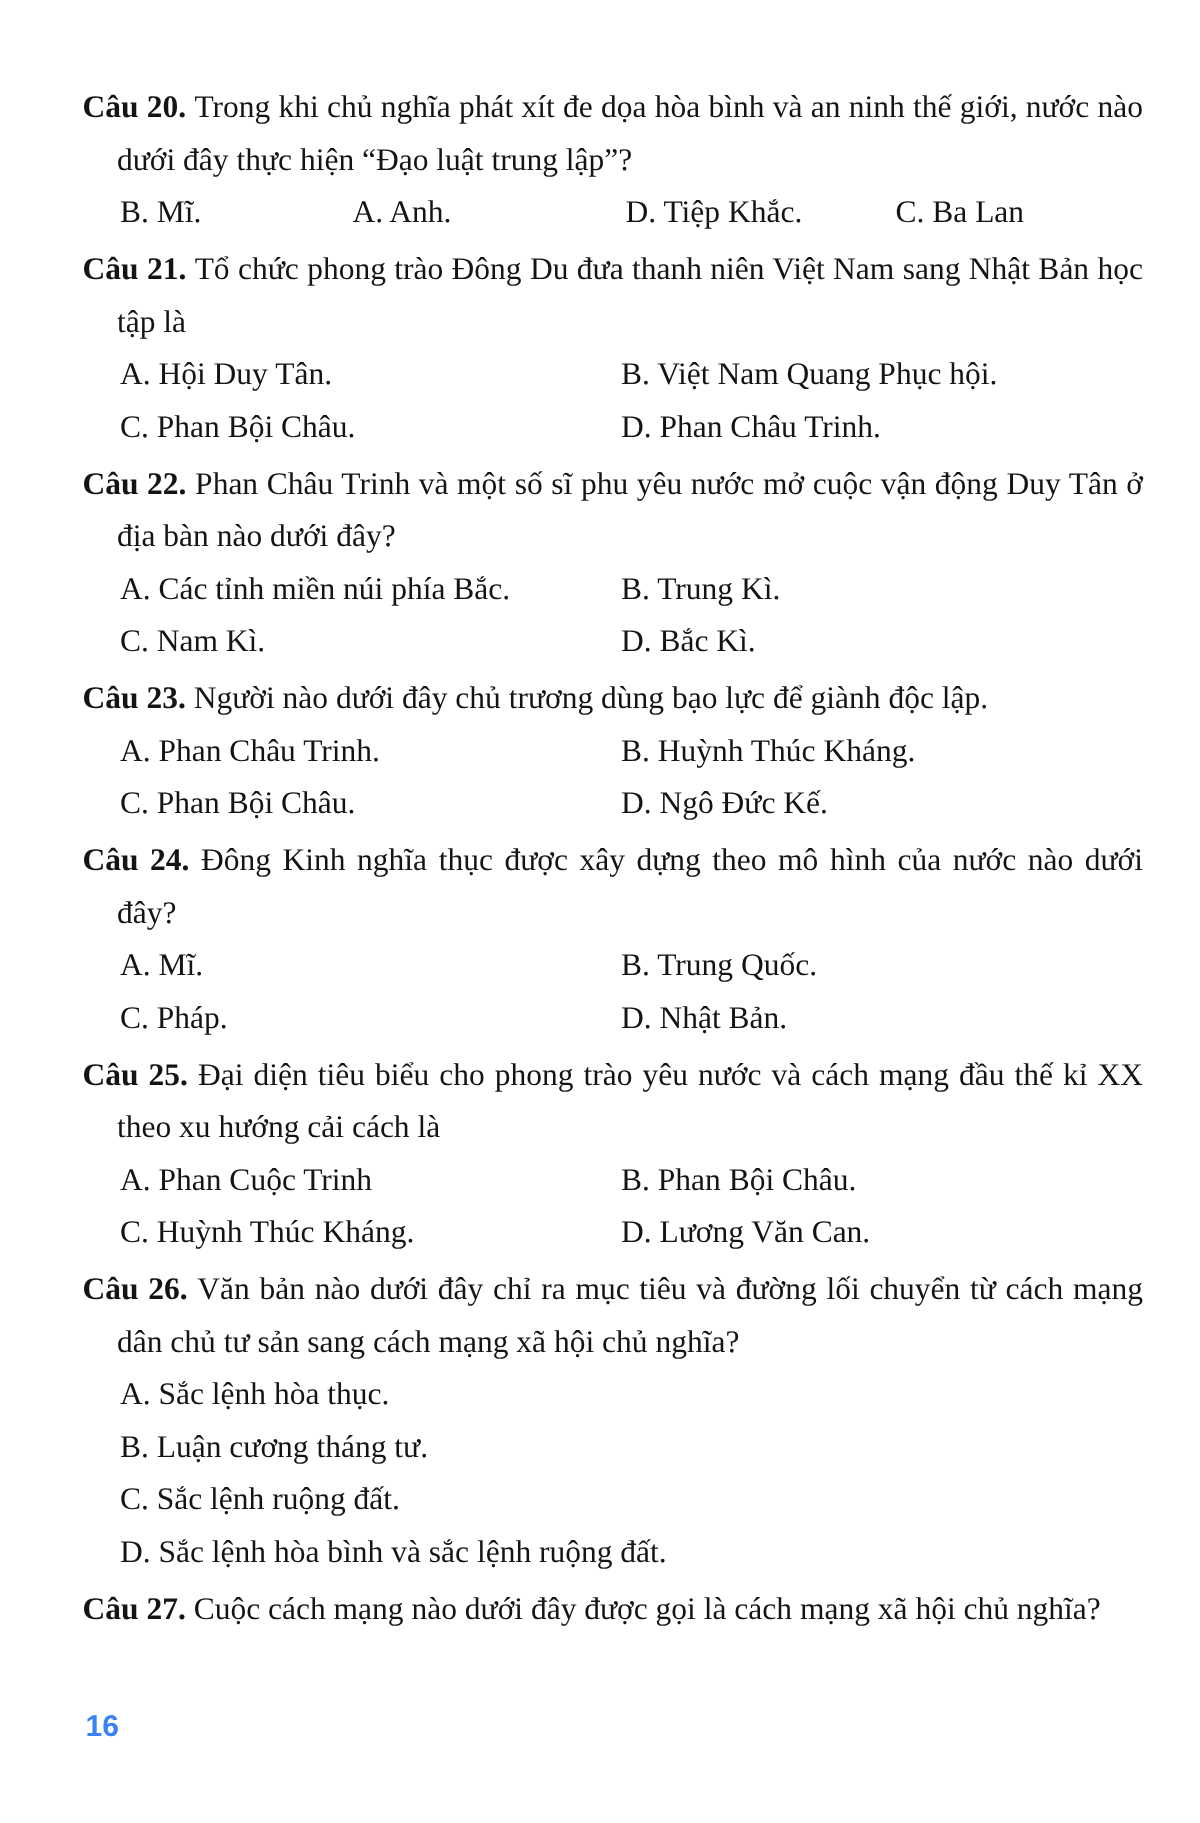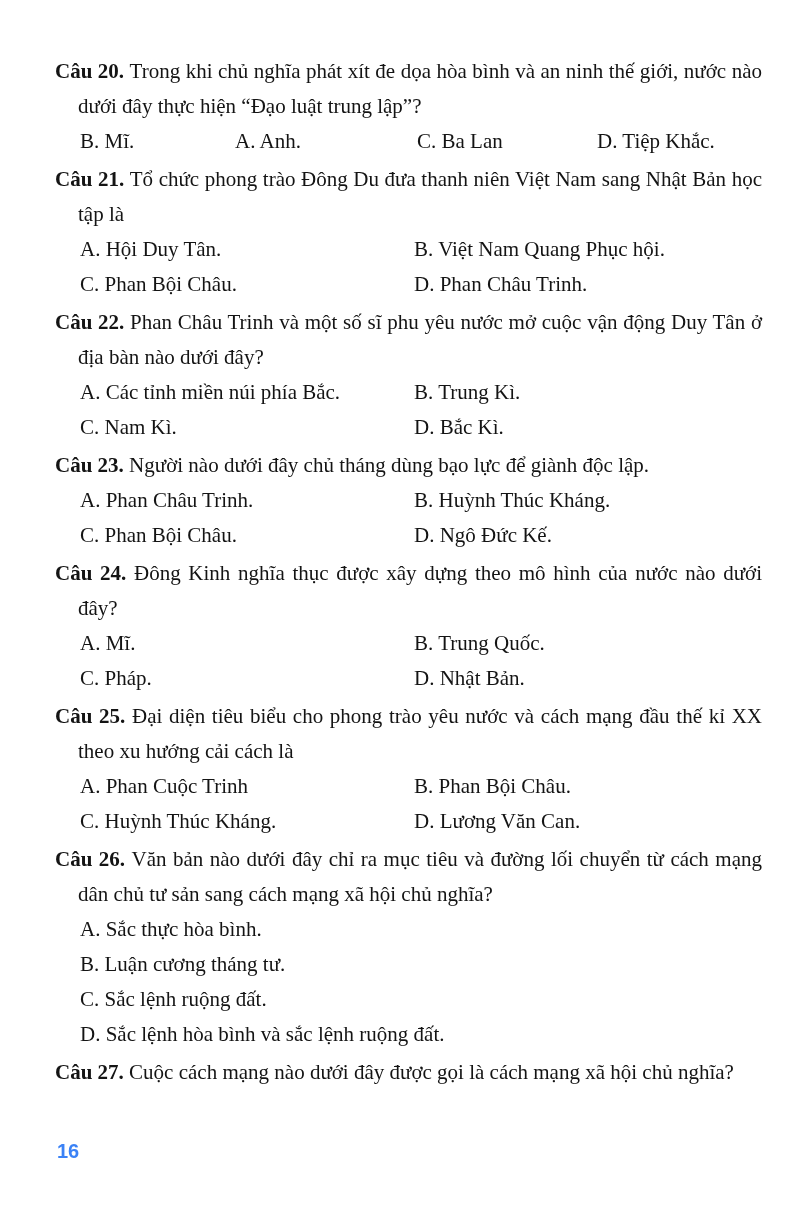--- a/index.html
+++ b/index.html
@@ -69,22 +69,22 @@
 
 <div class="page">
   <main class="content">
   <section class="question">
     <p class="q-text">
       <strong class="q-label">Câu 20. </strong><span class="q-body">Trong khi chủ nghĩa phát xít đe dọa hòa bình và an ninh thế giới, nước nào dưới đây thực hiện “Đạo luật trung lập”?</span>
     </p>
     <div class="options layout-row4">
           <div class="option">B. Mĩ.</div>
           <div class="option">A. Anh.</div>
+          <div class="option">D. Tiệp Khắc.</div>
           <div class="option">C. Ba Lan</div>
-          <div class="option">D. Tiệp Khắc.</div>
         </div>
   </section>
 
   <section class="question">
     <p class="q-text">
       <strong class="q-label">Câu 21. </strong><span class="q-body">Tổ chức phong trào Đông Du đưa thanh niên Việt Nam sang Nhật Bản học tập là</span>
     </p>
     <div class="options layout-grid2">
           <div class="option">A. Hội Duy Tân.</div>
           <div class="option">B. Việt Nam Quang Phục hội.</div>
@@ -100,21 +100,21 @@
     <div class="options layout-grid2">
           <div class="option">A. Các tỉnh miền núi phía Bắc.</div>
           <div class="option">B. Trung Kì.</div>
           <div class="option">C. Nam Kì.</div>
           <div class="option">D. Bắc Kì.</div>
         </div>
   </section>
 
   <section class="question">
     <p class="q-text">
-      <strong class="q-label">Câu 23. </strong><span class="q-body">Người nào dưới đây chủ tháng dùng bạo lực để giành độc lập.</span>
+      <strong class="q-label">Câu 23. </strong><span class="q-body">Người nào dưới đây chủ trương dùng bạo lực để giành độc lập.</span>
     </p>
     <div class="options layout-grid2">
           <div class="option">A. Phan Châu Trinh.</div>
           <div class="option">B. Huỳnh Thúc Kháng.</div>
           <div class="option">C. Phan Bội Châu.</div>
           <div class="option">D. Ngô Đức Kế.</div>
         </div>
   </section>
 
   <section class="question">
@@ -139,21 +139,21 @@
           <div class="option">C. Huỳnh Thúc Kháng.</div>
           <div class="option">D. Lương Văn Can.</div>
         </div>
   </section>
 
   <section class="question">
     <p class="q-text">
       <strong class="q-label">Câu 26. </strong><span class="q-body">Văn bản nào dưới đây chỉ ra mục tiêu và đường lối chuyển từ cách mạng dân chủ tư sản sang cách mạng xã hội chủ nghĩa?</span>
     </p>
     <div class="options layout-list">
-          <div class="option">A. Sắc thực hòa bình.</div>
+          <div class="option">A. Sắc lệnh hòa thục.</div>
           <div class="option">B. Luận cương tháng tư.</div>
           <div class="option">C. Sắc lệnh ruộng đất.</div>
           <div class="option">D. Sắc lệnh hòa bình và sắc lệnh ruộng đất.</div>
         </div>
   </section>
 
   <section class="question">
     <p class="q-text">
       <strong class="q-label">Câu 27. </strong><span class="q-body">Cuộc cách mạng nào dưới đây được gọi là cách mạng xã hội chủ nghĩa?</span>
     </p>

